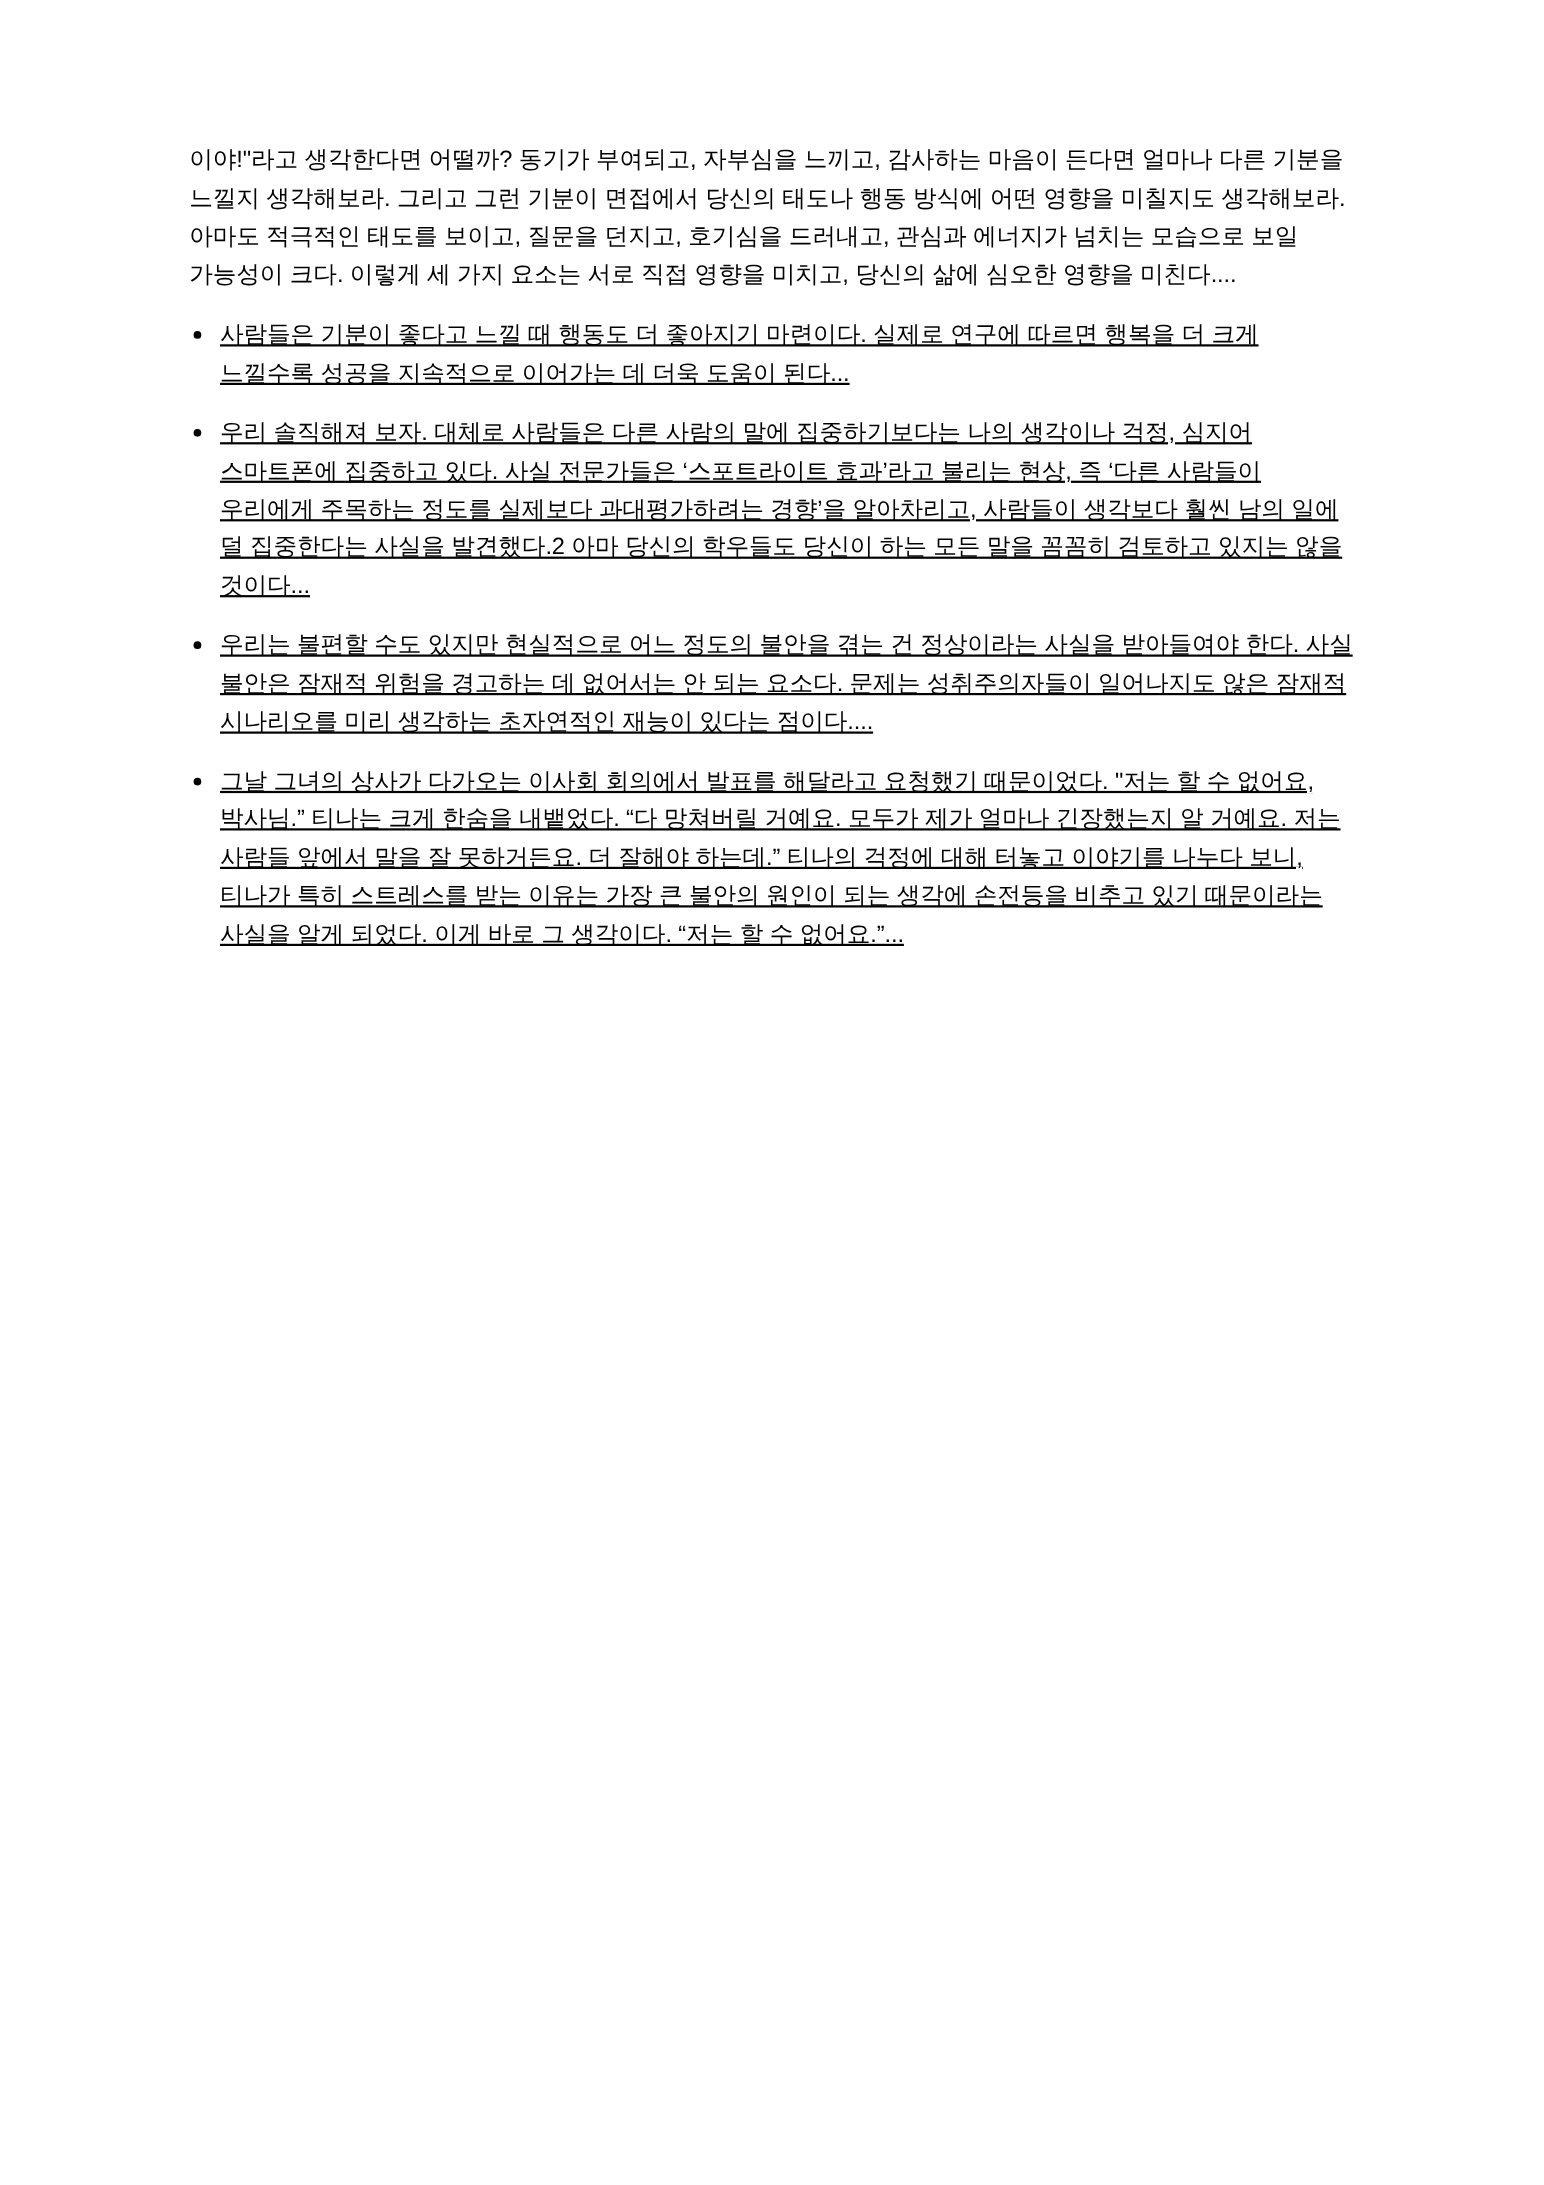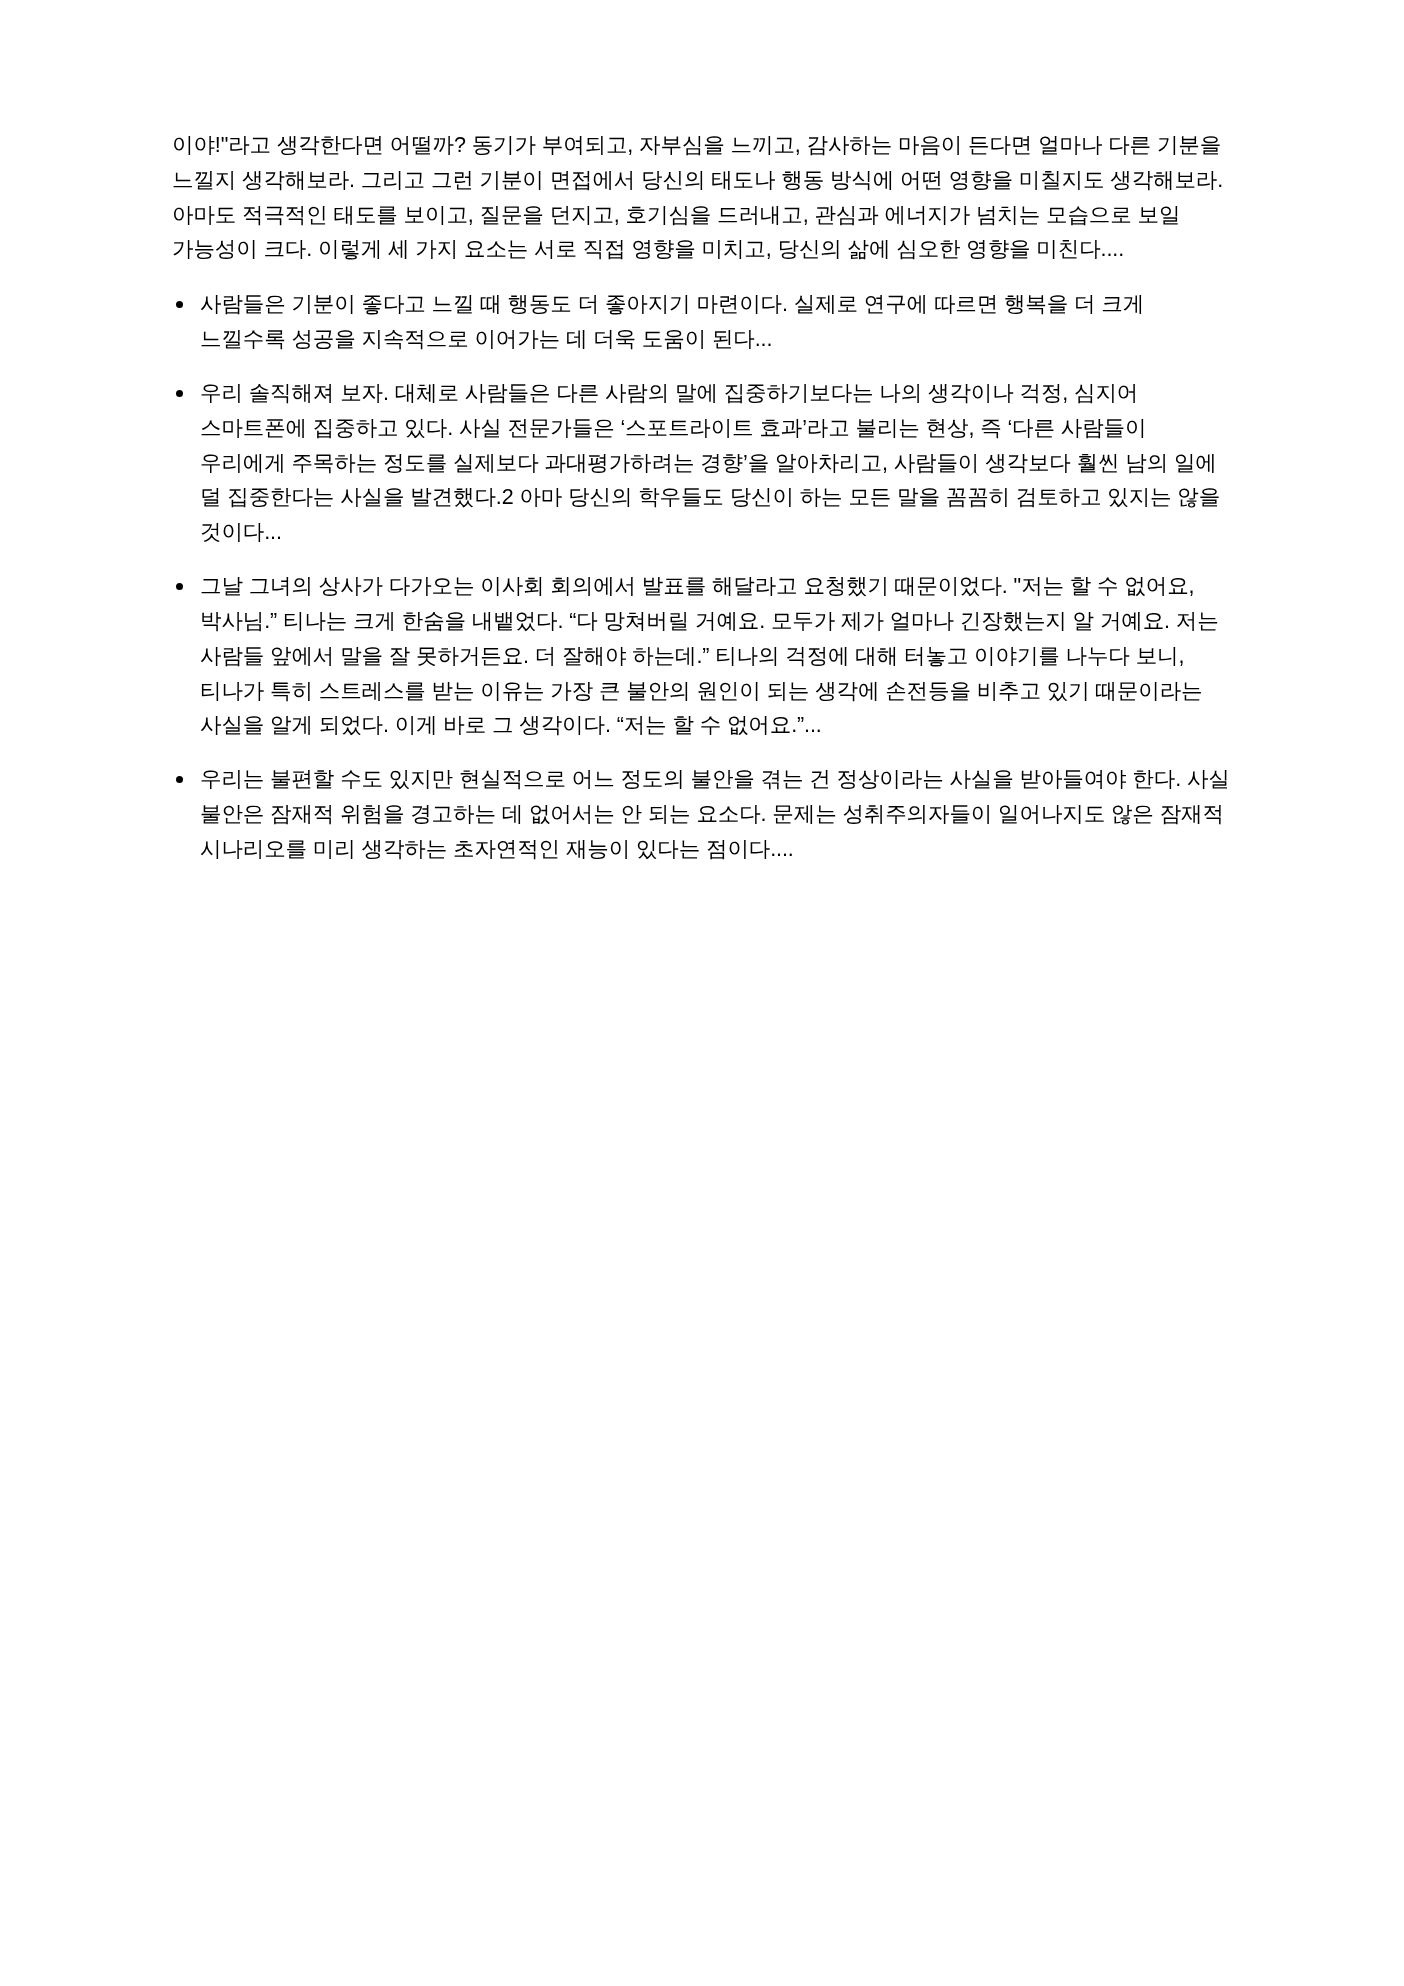--- a/index.html
+++ b/index.html
@@ -37,20 +37,21 @@
     margin: 0 0 14px 0;
     text-align: left;
   }
   .intro {
     margin-bottom: 20px;
   }
   ul.bullets {
     list-style: none;
     margin: 0;
     padding: 0;
+    text-decoration: underline;
   }
   ul.bullets li {
     position: relative;
     padding-left: 28px;
     margin-bottom: 19px;
   }
   ul.bullets li::before {
     content: "";
     position: absolute;
     left: 4px;
@@ -93,23 +94,23 @@
     <p class="para intro">이야!"라고 생각한다면 어떨까? 동기가 부여되고, 자부심을 느끼고, 감사하는 마음이 든다면 얼마나 다른 기분을 느낄지 생각해보라. 그리고 그런 기분이 면접에서 당신의 태도나 행동 방식에 어떤 영향을 미칠지도 생각해보라. 아마도 적극적인 태도를 보이고, 질문을 던지고, 호기심을 드러내고, 관심과 에너지가 넘치는 모습으로 보일 가능성이 크다. 이렇게 세 가지 요소는 서로 직접 영향을 미치고, 당신의 삶에 심오한 영향을 미친다....</p>
 
     <ul class="bullets">
       <li>
         <span class="para" style="display:block;margin:0">사람들은 기분이 좋다고 느낄 때 행동도 더 좋아지기 마련이다. 실제로 연구에 따르면 행복을 더 크게 느낄수록 성공을 지속적으로 이어가는 데 더욱 도움이 된다...</span>
       </li>
       <li>
         <span class="para" style="display:block;margin:0">우리 솔직해져 보자. 대체로 사람들은 다른 사람의 말에 집중하기보다는 나의 생각이나 걱정, 심지어 스마트폰에 집중하고 있다. 사실 전문가들은 ‘스포트라이트 효과’라고 불리는 현상, 즉 ‘다른 사람들이 우리에게 주목하는 정도를 실제보다 과대평가하려는 경향’을 알아차리고, 사람들이 생각보다 훨씬 남의 일에 덜 집중한다는 사실을 발견했다.2 아마 당신의 학우들도 당신이 하는 모든 말을 꼼꼼히 검토하고 있지는 않을 것이다...</span>
       </li>
       <li>
-        <span class="para" style="display:block;margin:0">그날 그녀의 상사가 다가오는 이사회 회의에서 발표를 해달라고 요청했기 때문이었다. "저는 할 수 없어요, 박사님.” 티나는 크게 한숨을 내뱉었다. “다 망쳐버릴 거예요. 모두가 제가 얼마나 긴장했는지 알 거예요. 저는 사람들 앞에서 말을 잘 못하거든요. 더 잘해야 하는데.” 티나의 걱정에 대해 터놓고 이야기를 나누다 보니, 티나가 특히 스트레스를 받는 이유는 가장 큰 불안의 원인이 되는 생각에 손전등을 비추고 있기 때문이라는 사실을 알게 되었다. 이게 바로 그 생각이다. “저는 할 수 없어요.”...</span>
+        <span class="para" style="display:block;margin:0">우리는 불편할 수도 있지만 현실적으로 어느 정도의 불안을 겪는 건 정상이라는 사실을 받아들여야 한다. 사실 불안은 잠재적 위험을 경고하는 데 없어서는 안 되는 요소다. 문제는 성취주의자들이 일어나지도 않은 잠재적 시나리오를 미리 생각하는 초자연적인 재능이 있다는 점이다....</span>
       </li>
       <li>
-        <span class="para" style="display:block;margin:0">우리는 불편할 수도 있지만 현실적으로 어느 정도의 불안을 겪는 건 정상이라는 사실을 받아들여야 한다. 사실 불안은 잠재적 위험을 경고하는 데 없어서는 안 되는 요소다. 문제는 성취주의자들이 일어나지도 않은 잠재적 시나리오를 미리 생각하는 초자연적인 재능이 있다는 점이다....</span>
+        <span class="para" style="display:block;margin:0">그날 그녀의 상사가 다가오는 이사회 회의에서 발표를 해달라고 요청했기 때문이었다. "저는 할 수 없어요, 박사님.” 티나는 크게 한숨을 내뱉었다. “다 망쳐버릴 거예요. 모두가 제가 얼마나 긴장했는지 알 거예요. 저는 사람들 앞에서 말을 잘 못하거든요. 더 잘해야 하는데.” 티나의 걱정에 대해 터놓고 이야기를 나누다 보니, 티나가 특히 스트레스를 받는 이유는 가장 큰 불안의 원인이 되는 생각에 손전등을 비추고 있기 때문이라는 사실을 알게 되었다. 이게 바로 그 생각이다. “저는 할 수 없어요.”...</span>
       </li>
     </ul>
 
   </div>
 
 
 </div>
 
 </body></html>

